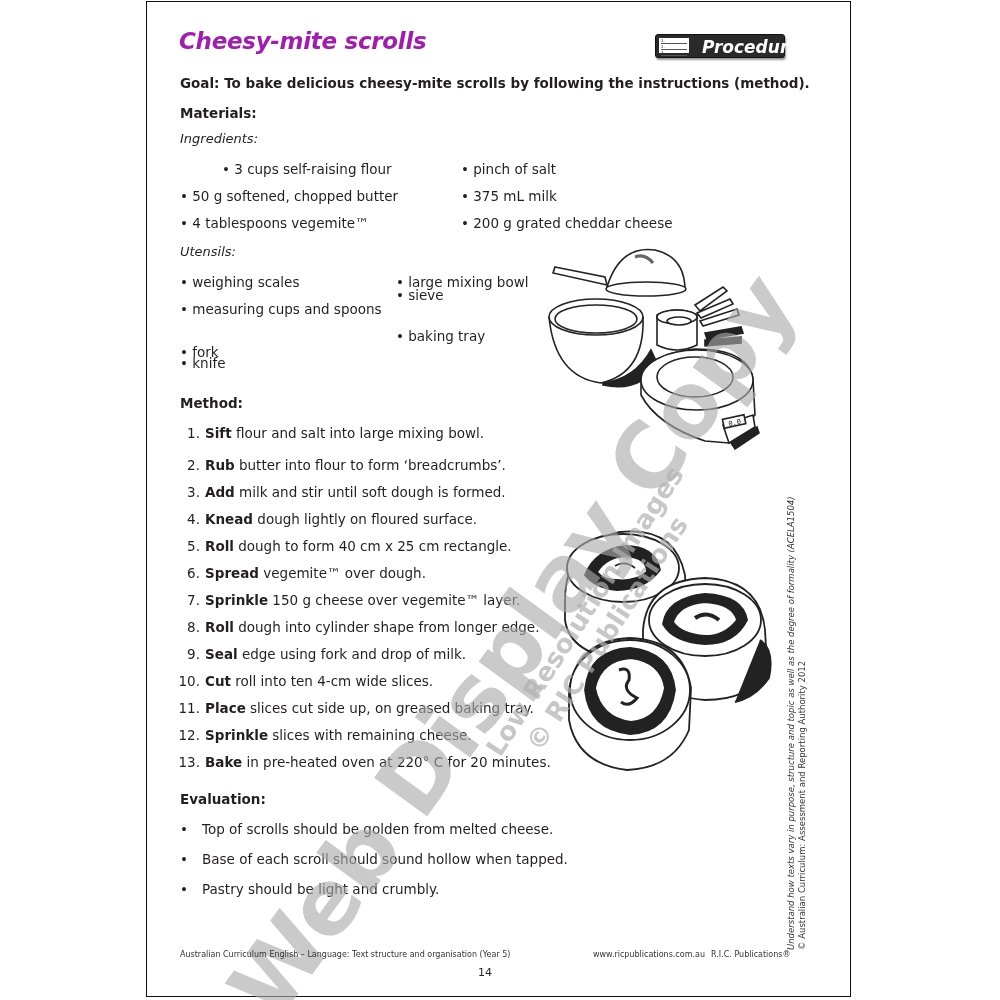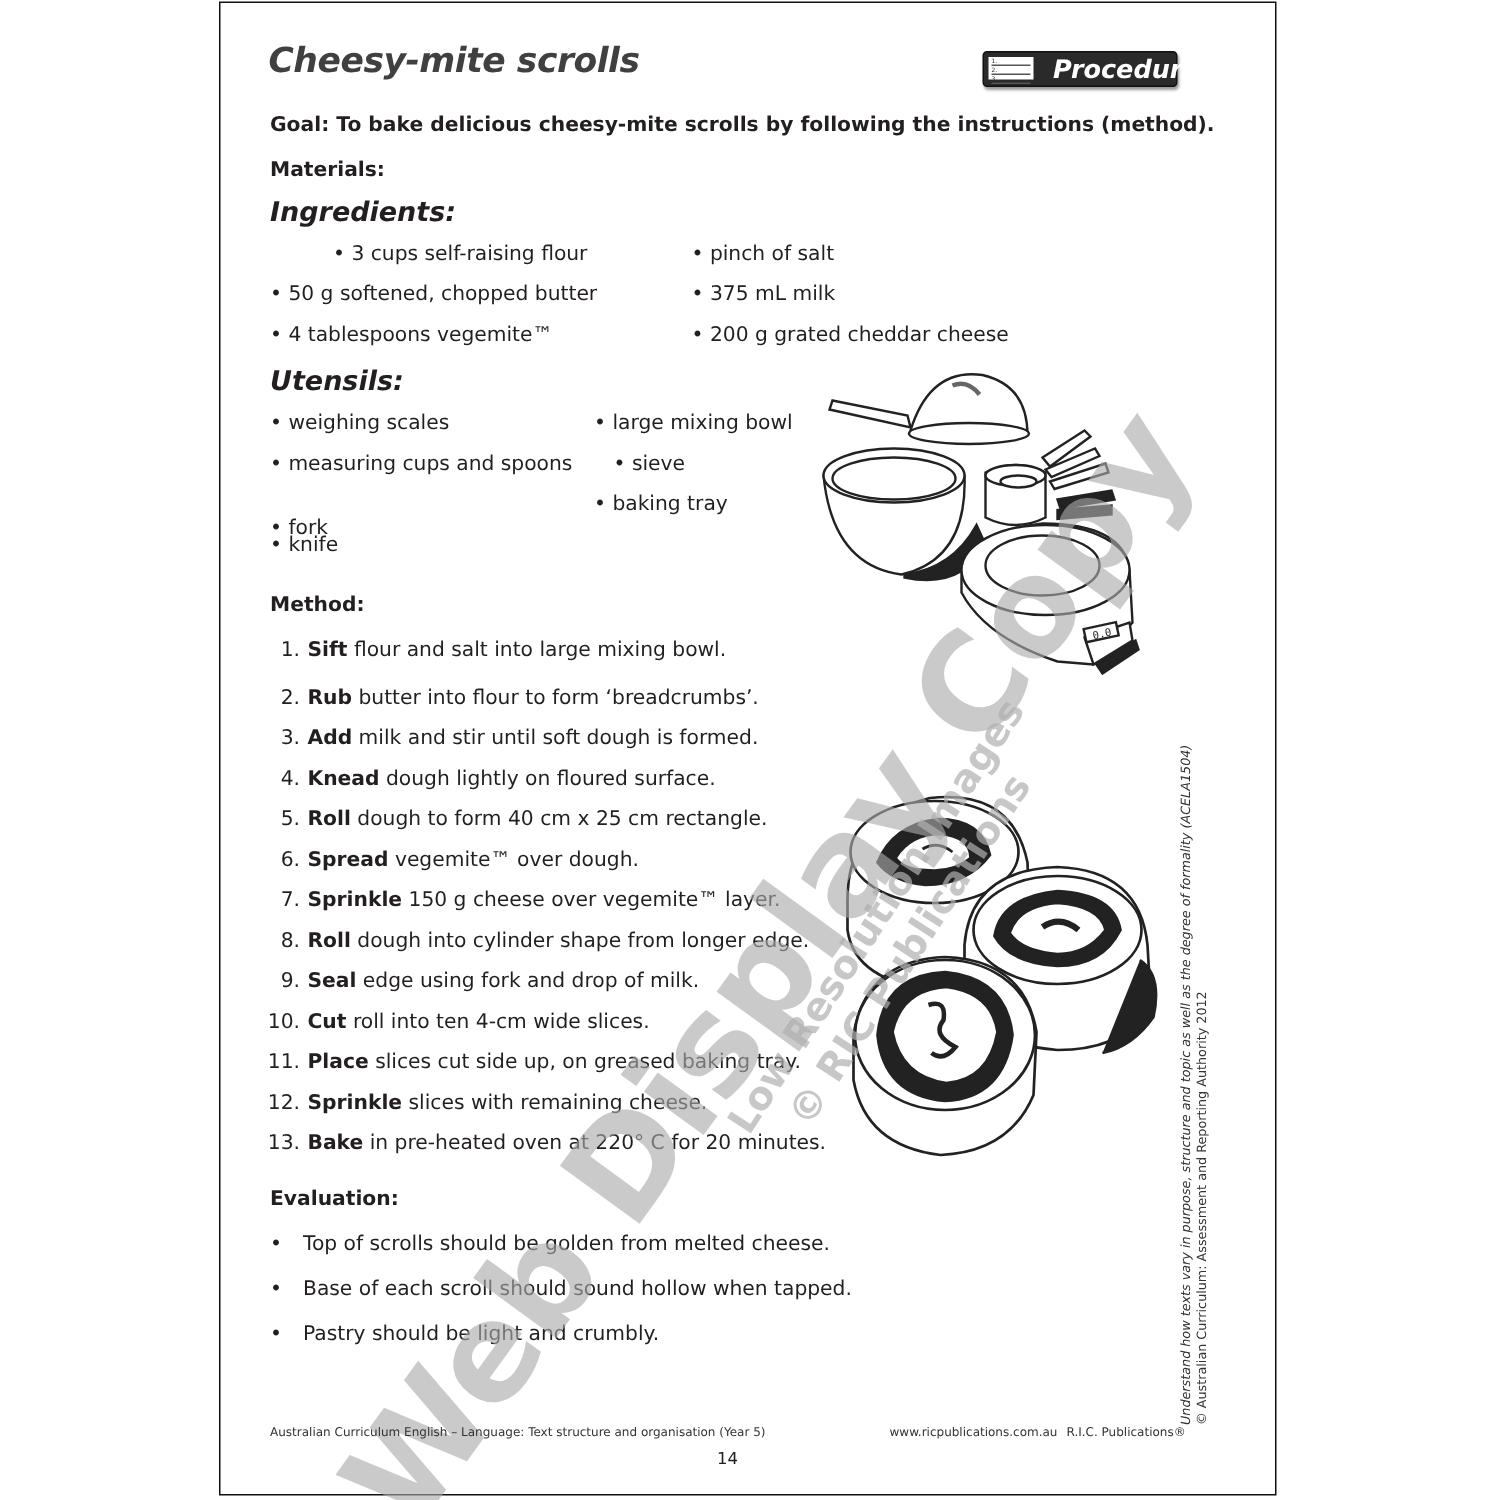--- a/index.html
+++ b/index.html
@@ -1,30 +1,30 @@
 <!DOCTYPE html>
 <html><head>
   <meta charset="utf-8">
   <style>
     html, body { margin: 0; padding: 0; background: #ffffff; }
     body { width: 1000px; height: 1000px; position: relative; overflow: hidden;
            font-family: "DejaVu Sans", sans-serif; color: #231f20; }
     .page { position: absolute; left: 146px; top: 1px; width: 705px; height: 996px;
             border: 1.5px solid #111; box-sizing: border-box; background: #fff; }
     .abs { position: absolute; white-space: nowrap; }
-    .title { left: 179px; top: 28px; font-size: 23px; font-weight: bold; font-style: italic; letter-spacing: -0.3px; color: #404040; }
+    .title { left: 179px; top: 28px; font-size: 23px; font-weight: bold; font-style: italic; letter-spacing: -0.3px; color: #a21caf; }
     .badge { left: 655px; top: 34px; width: 130px; height: 24px; background: #2a2a2a; border: 1.5px solid #111;
              border-radius: 3px; box-shadow: 1px 2px 2px #999; box-sizing: border-box; }
     .badge .list { position: absolute; left: 3px; top: 3px; width: 30px; height: 15px; background: #fff; }
     .badge .list span { display: block; height: 4px; margin: 1px 2px 0 2px; border-bottom: 1px solid #555;
                         font-size: 4px; line-height: 4px; color: #333; }
     .badge .label { position: absolute; left: 46px; top: 2px; font-size: 17px; font-weight: bold; font-style: italic; color: #fff; }
     .goal { left: 180px; top: 75px; font-size: 13.5px; font-weight: bold; }
     .h-plain { font-size: 13.5px; font-weight: bold; }
-    .h-ital { font-size: 18px; font-weight: bold; font-style: italic; }
+    .h-ital { font-size: 13px; font-weight: normal; font-style: italic; }
     .item { font-size: 13.5px; }
     .item b { font-weight: bold; }
     .num { display: inline-block; width: 24px; text-align: right; margin-right: 5px; }
     .eval-bullet { display: inline-block; width: 22px; }
     .footer { font-size: 8px; color: #333; }
     .pagenum { left: 478px; top: 966px; font-size: 11px; }
     .vert { left: 786px; top: 950px; transform-origin: 0 0; transform: rotate(-90deg); font-size: 8.5px; line-height: 11px; color: #333; }
     .wm { position: absolute; color: rgba(170,170,170,0.62); font-weight: bold; white-space: nowrap; transform-origin: 0 0; pointer-events: none; }
     .wm-big { left: 208px; top: 975px; font-size: 90px; transform: rotate(-54deg); letter-spacing: -1px; }
     .wm-mid { left: 480px; top: 745px; font-size: 26px; transform: rotate(-57deg); color: rgba(175,175,175,0.7); }
@@ -57,21 +57,21 @@
 <div class="abs item" style="left:461px; top:161px;">• pinch of salt</div>
 <div class="abs item" style="left:461px; top:188px;">• 375 mL milk</div>
 <div class="abs item" style="left:461px; top:215px;">• 200 g grated cheddar cheese</div>
 
 <div class="abs h-ital" style="left:180px; top:244px;">Utensils:</div>
 <div class="abs item" style="left:180px; top:274px;">• weighing scales</div>
 <div class="abs item" style="left:180px; top:301px;">• measuring cups and spoons</div>
 <div class="abs item" style="left:180px; top:344px;">• fork</div>
 <div class="abs item" style="left:180px; top:355px;">• knife</div>
 <div class="abs item" style="left:396px; top:274px;">• large mixing bowl</div>
-<div class="abs item" style="left:396px; top:301px;margin-left:13px;">• sieve</div>
+<div class="abs item" style="left:396px; top:287px;">• sieve</div>
 <div class="abs item" style="left:396px; top:328px;">• baking tray</div>
 
 <div class="abs h-plain" style="left:180px; top:395px;">Method:</div>
 <div id="steps">
     <div class="abs item" style="left: 176px; top: 425px;"><span class="num">1.</span><b>Sift</b><span> flour and salt into large mixing bowl.</span></div>
     <div class="abs item" style="left: 176px; top: 457px;"><span class="num">2.</span><b>Rub</b><span> butter into flour to form ‘breadcrumbs’.</span></div>
     <div class="abs item" style="left: 176px; top: 484px;"><span class="num">3.</span><b>Add</b><span> milk and stir until soft dough is formed.</span></div>
     <div class="abs item" style="left: 176px; top: 511px;"><span class="num">4.</span><b>Knead</b><span> dough lightly on floured surface.</span></div>
     <div class="abs item" style="left: 176px; top: 538px;"><span class="num">5.</span><b>Roll</b><span> dough to form 40 cm x 25 cm rectangle.</span></div>
     <div class="abs item" style="left: 176px; top: 565px;"><span class="num">6.</span><b>Spread</b><span> vegemite™ over dough.</span></div>

